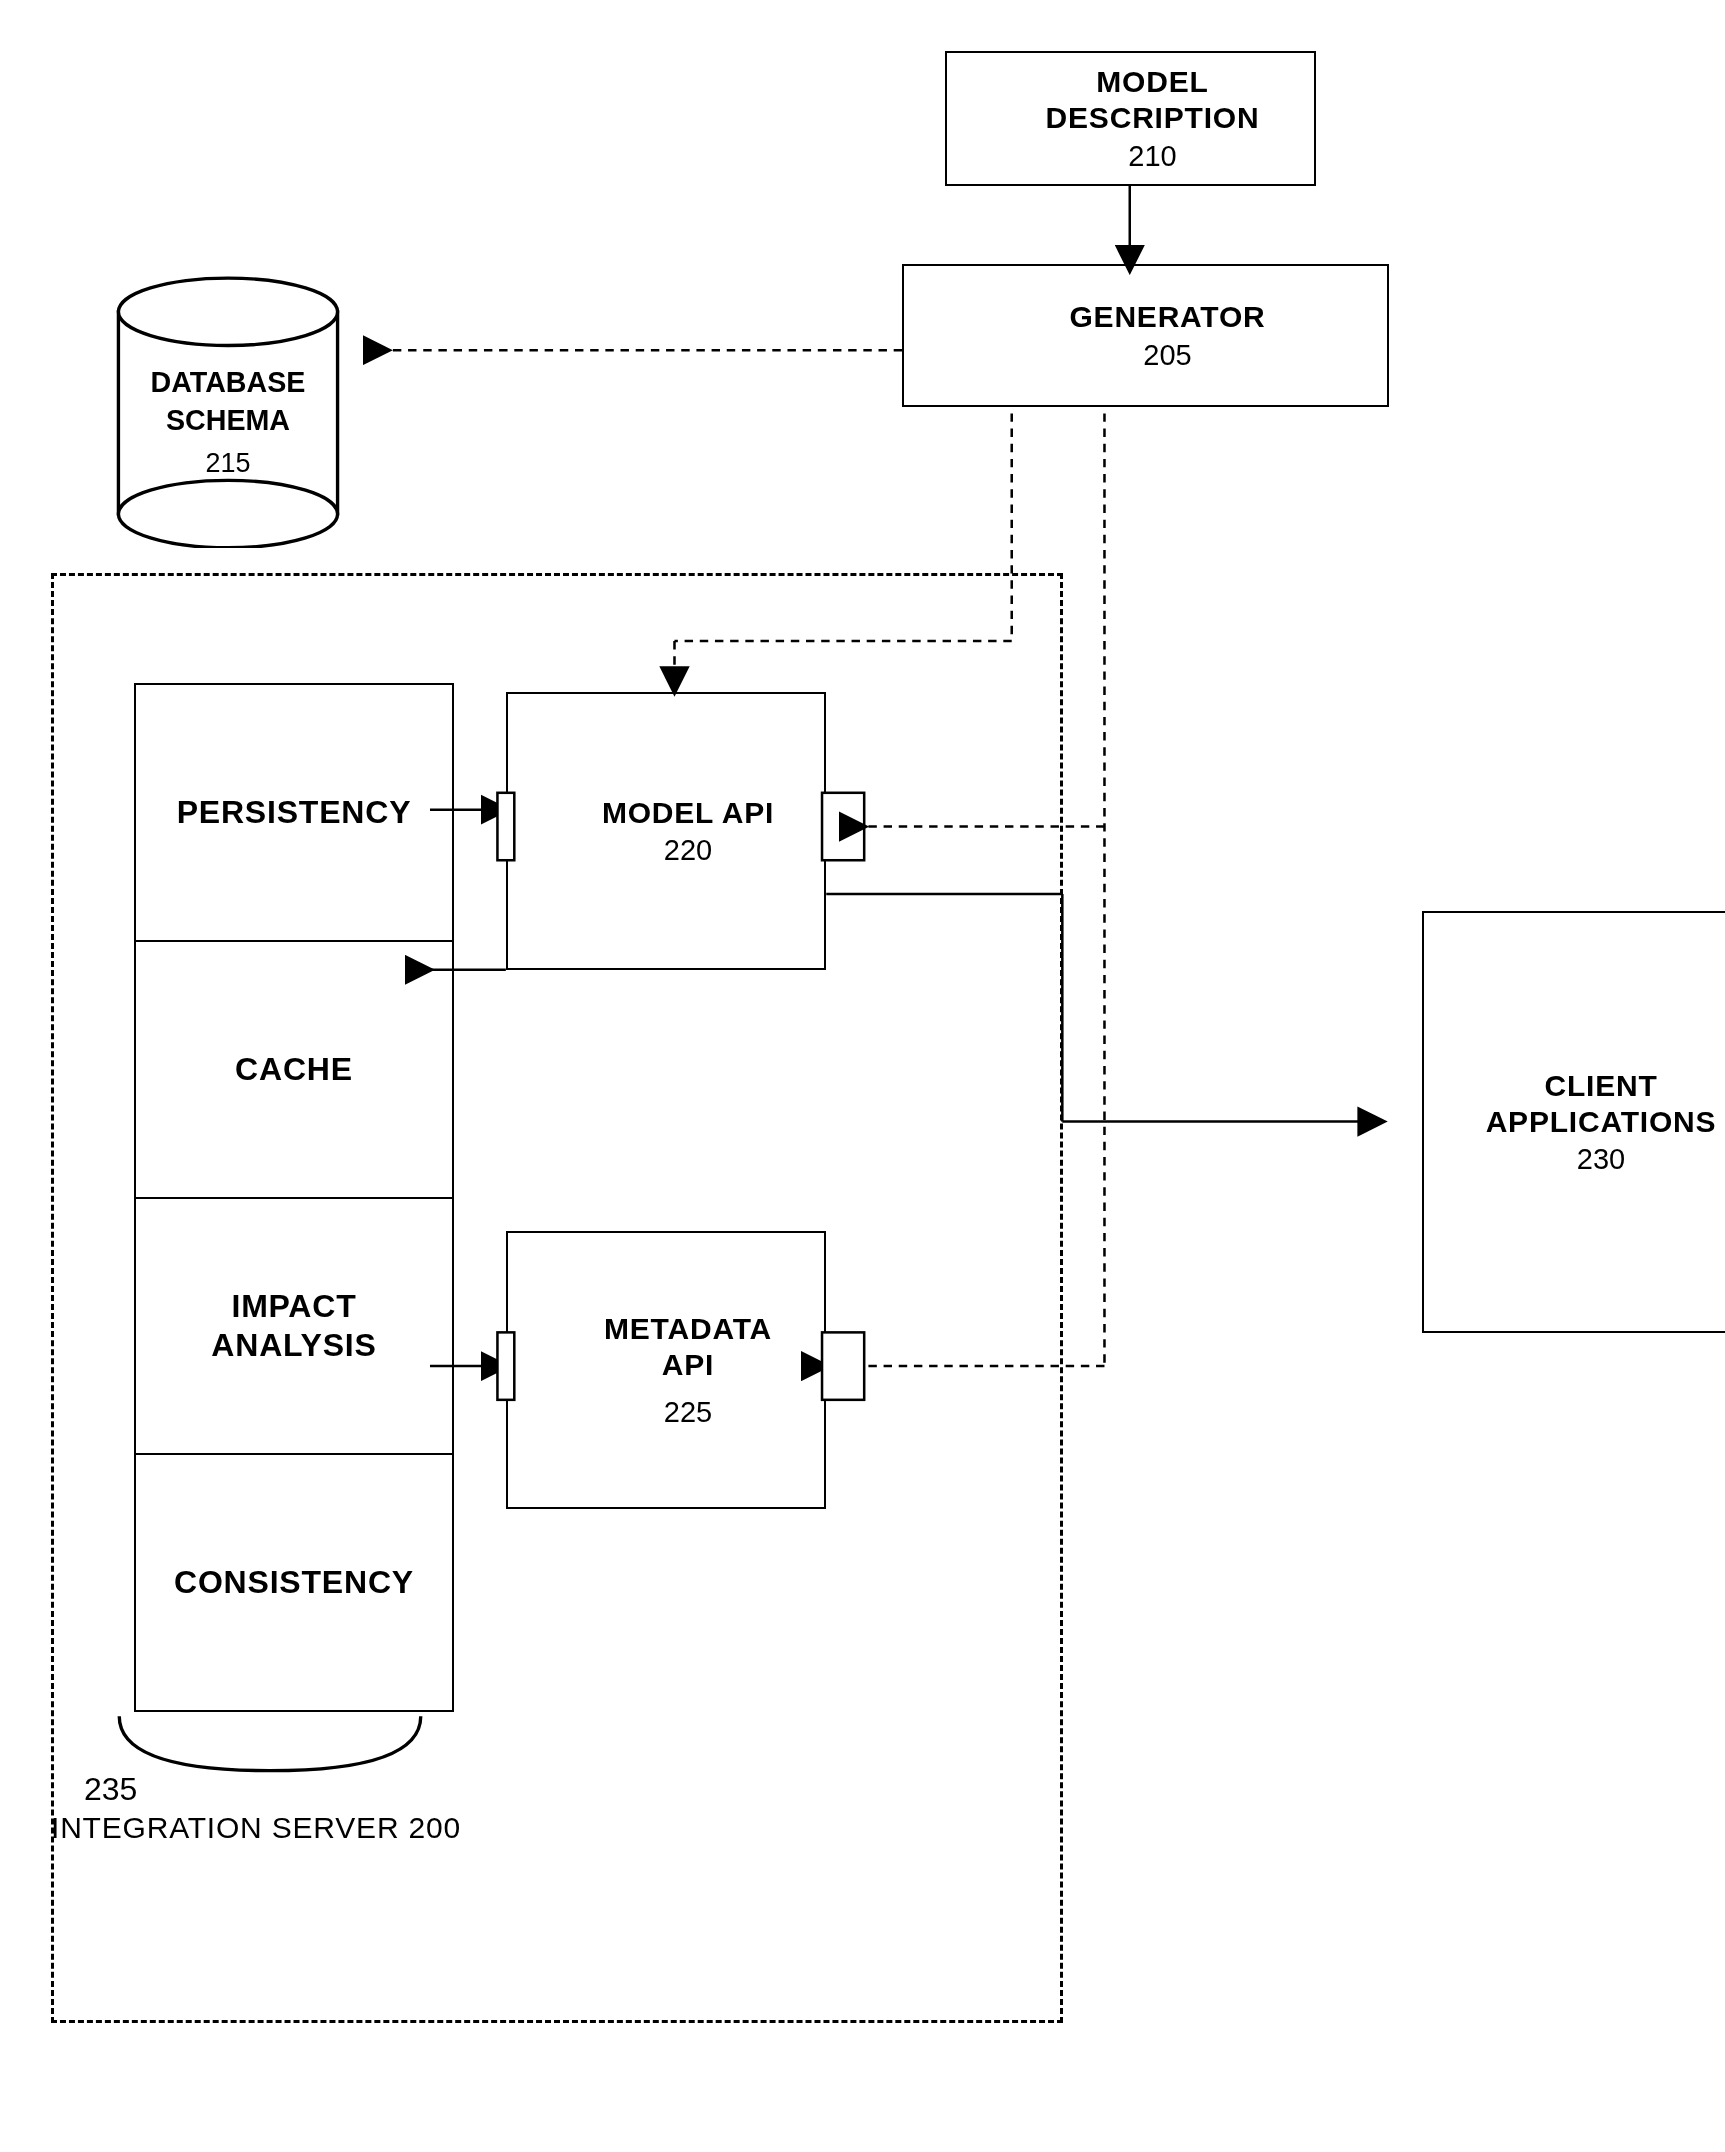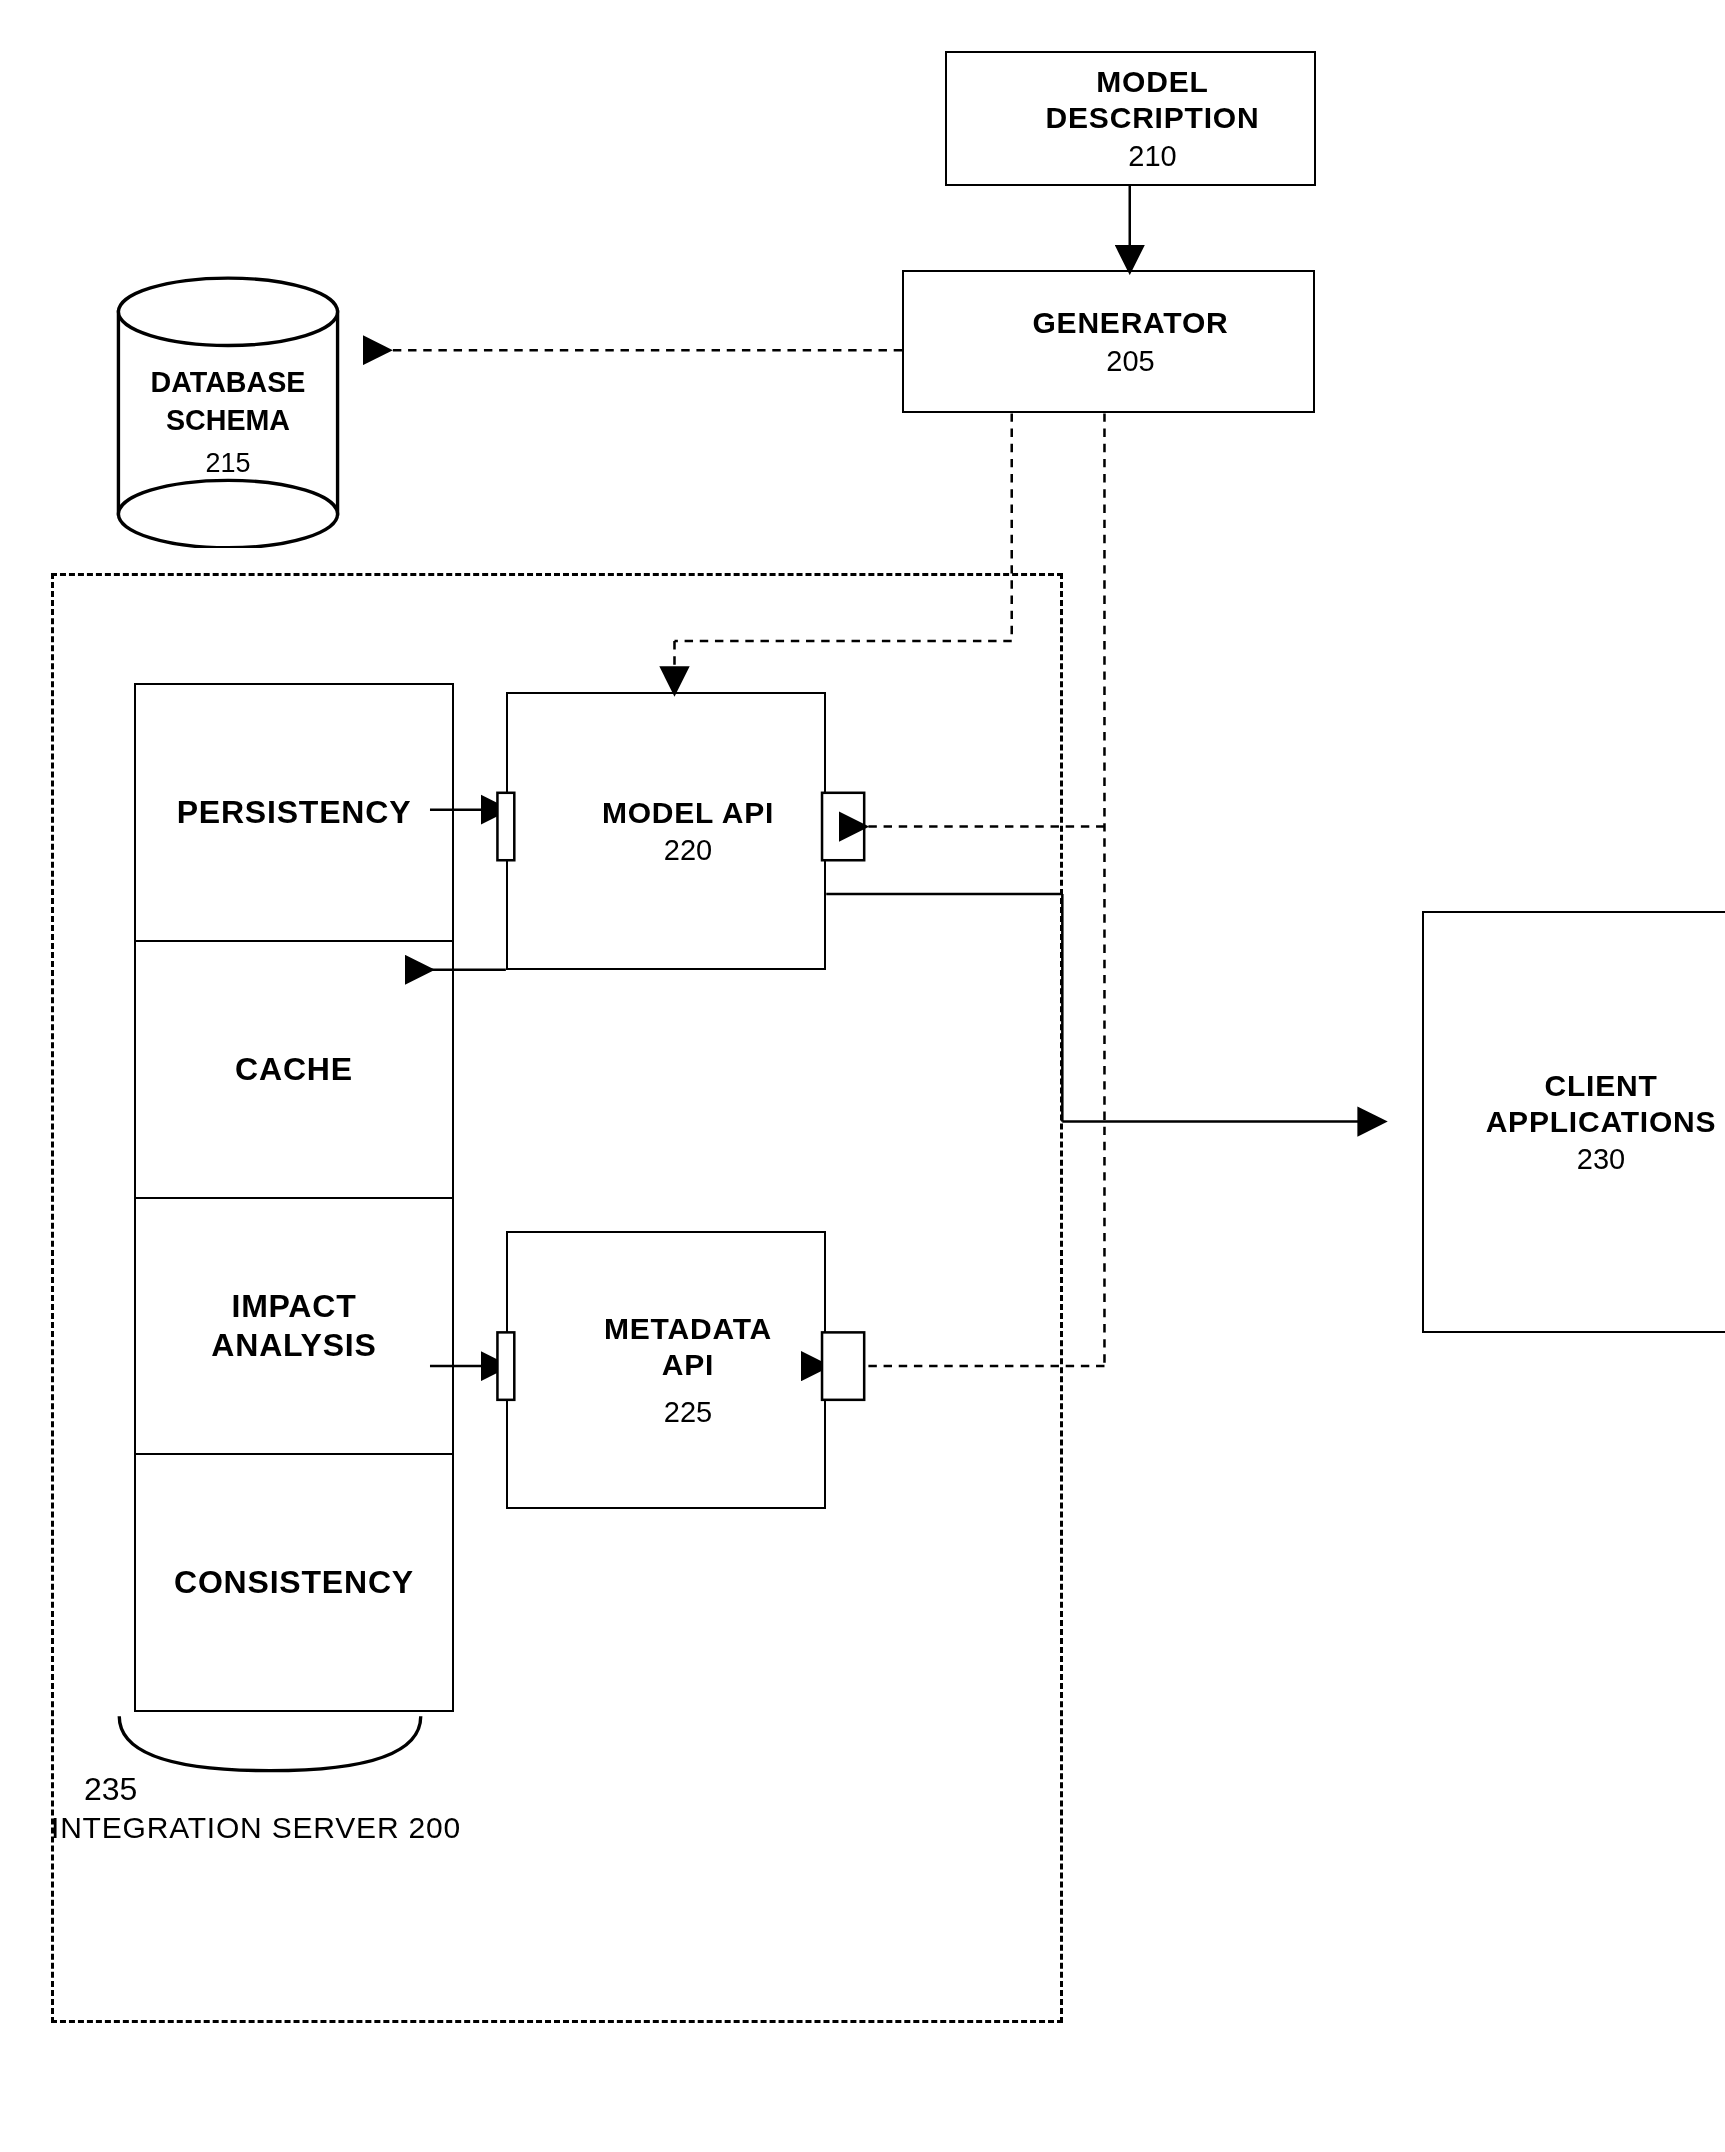--- a/index.html
+++ b/index.html
@@ -48,23 +48,23 @@
     
     .model-description {
       top: 51px;
       left: 945px;
       width: 371px;
       height: 135px;
     }
 
     
     .generator {
-      top: 270px;
+      top: 264px;
       left: 902px;
-      width: 413px;
+      width: 487px;
       height: 143px;
     }
 
     
     .db-schema {
       position: absolute;
       top: 261px;
       left: 110px;
       width: 236px;
       height: 287px;

